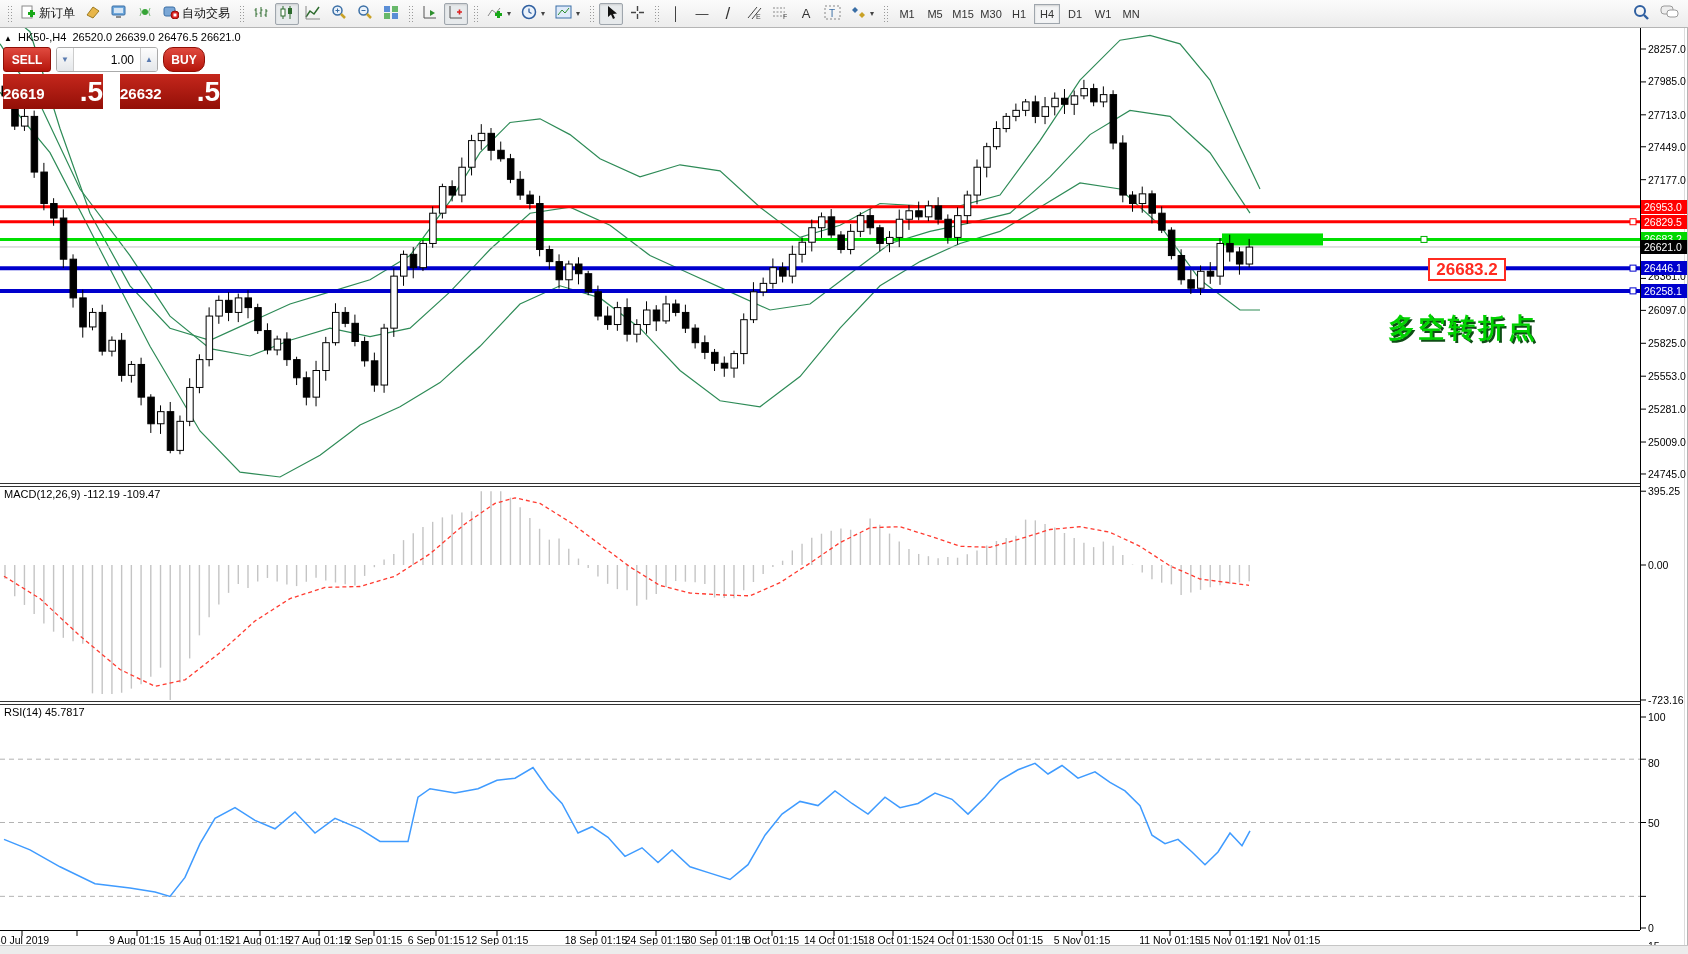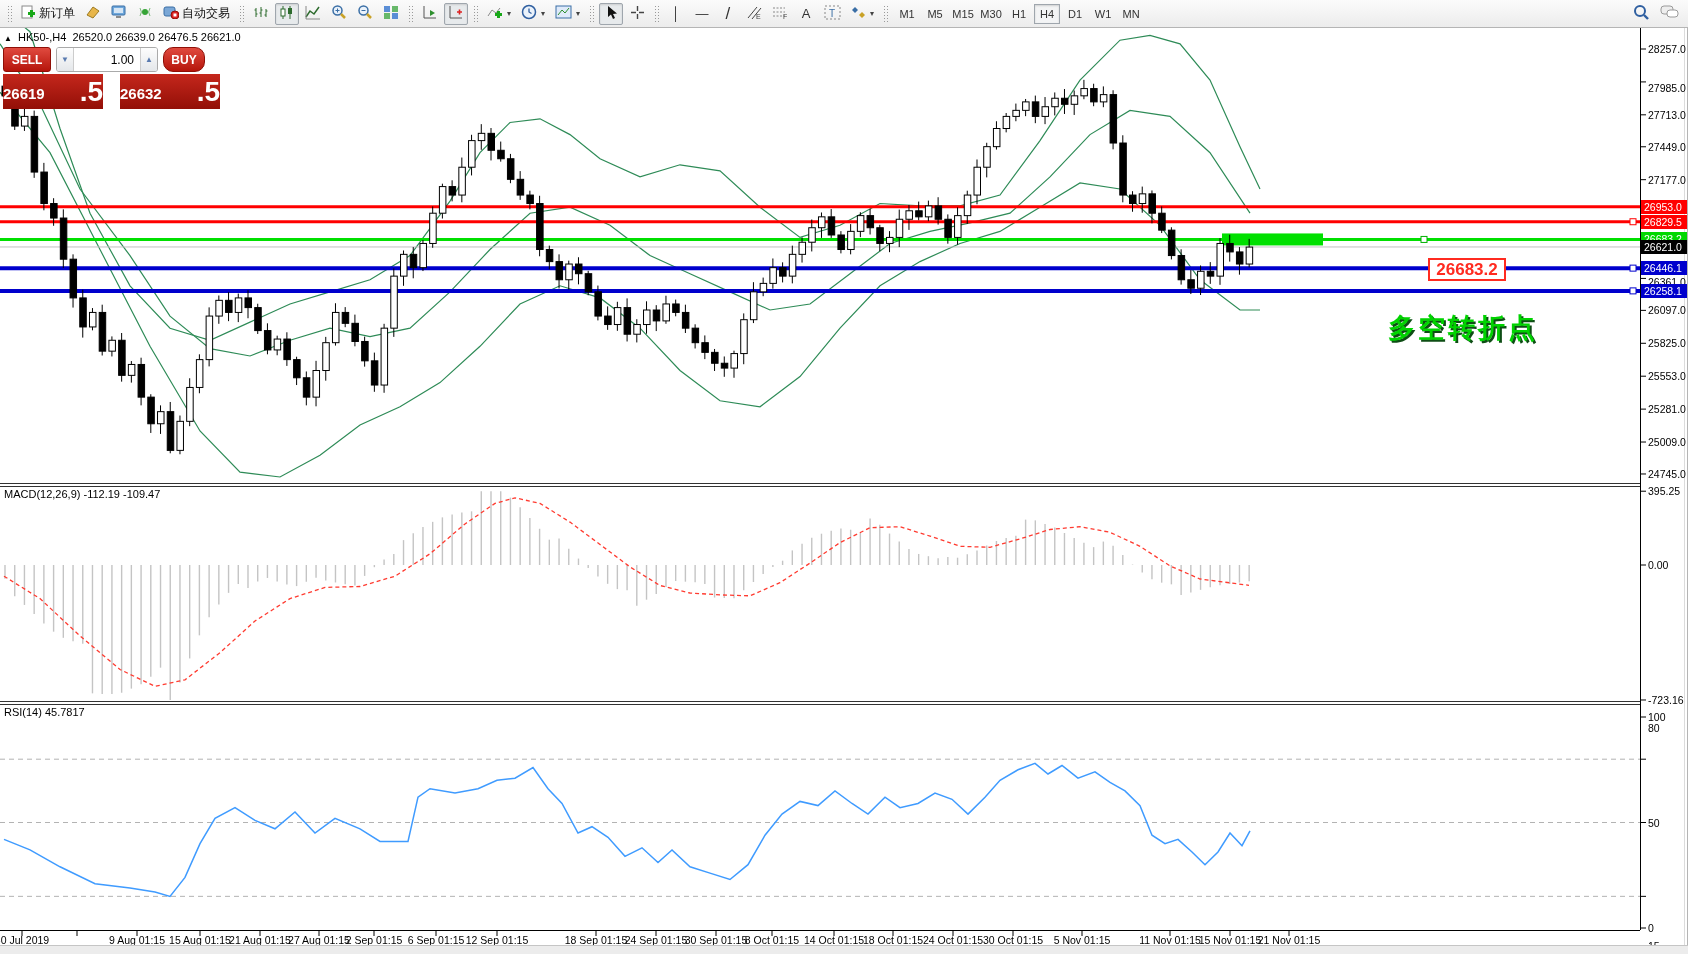--- a/index.html
+++ b/index.html
@@ -803,36 +803,36 @@
     </div>
 
     <div class="ind-label" style="top:460px;">MACD(12,26,9) -112.19 -109.47</div>
     <div class="ind-label" style="top:678px;">RSI(14) 45.7817</div>
 
     <div id="annotation">多空转折点</div>
     <div id="price-tag">26683.2</div>
 
     <div id="labels-layer">
         <div class="ptick" style="top: 21px;">28257.0</div>
-        <div class="ptick" style="top: 60px;">27985.0</div>
+        <div class="ptick" style="top: 53px;">27985.0</div>
         <div class="ptick" style="top: 86.8277px;">27713.0</div>
         <div class="ptick" style="top: 118.773px;">27449.0</div>
         <div class="ptick" style="top: 151.687px;">27177.0</div>
-        <div class="ptick" style="top: 254px;">26361.0</div>
+        <div class="ptick" style="top: 248px;">26361.0</div>
         <div class="ptick" style="top: 282.375px;">26097.0</div>
         <div class="ptick" style="top: 315.288px;">25825.0</div>
         <div class="ptick" style="top: 348.202px;">25553.0</div>
         <div class="ptick" style="top: 381.116px;">25281.0</div>
         <div class="ptick" style="top: 414.03px;">25009.0</div>
         <div class="ptick" style="top: 445.976px;">24745.0</div>
         <div class="ptick" style="top: 463.218px;">395.25</div>
         <div class="ptick" style="top: 537px;">0.00</div>
         <div class="ptick" style="top: 671.993px;">-723.16</div>
         <div class="ptick" style="top: 689px;">100</div>
-        <div class="ptick" style="top: 700px;">80</div>
+        <div class="ptick" style="top: 735px;">80</div>
         <div class="ptick" style="top: 794.5px;">50</div>
         <div class="ptick" style="top: 918px;">15</div>
         <div class="ptick" style="top: 900px;">0</div>
         <div class="axbox" style="top: 178.793px; background: rgb(255, 0, 0); color: rgb(255, 255, 255);">26953.0</div>
         <div class="axbox" style="top: 193.737px; background: rgb(255, 0, 0); color: rgb(255, 255, 255);">26829.5</div>
         <div class="axbox" style="top: 211.44px; background: rgb(0, 216, 0); color: rgb(255, 255, 255);">26683.2</div>
         <div class="axbox" style="top: 218.967px; background: rgb(0, 0, 0); color: rgb(255, 255, 255);">26621.0</div>
         <div class="axbox" style="top: 240.131px; background: rgb(0, 0, 205); color: rgb(255, 255, 255);">26446.1</div>
         <div class="axbox" style="top: 262.88px; background: rgb(0, 0, 205); color: rgb(255, 255, 255);">26258.1</div>
         <div class="dlabel" style="left: 22px; top: 906px;">30 Jul 2019</div>

